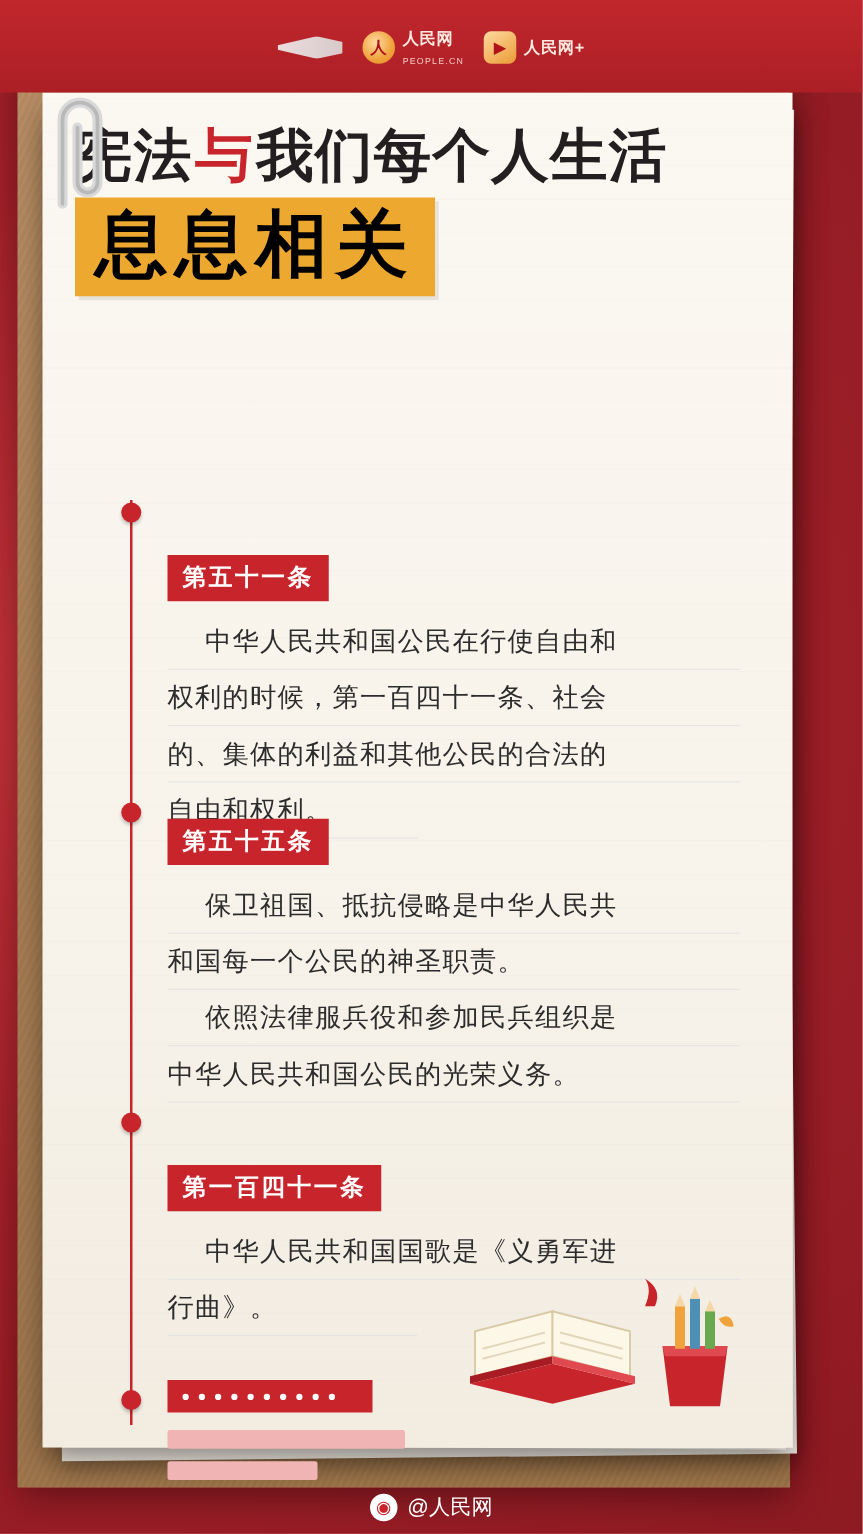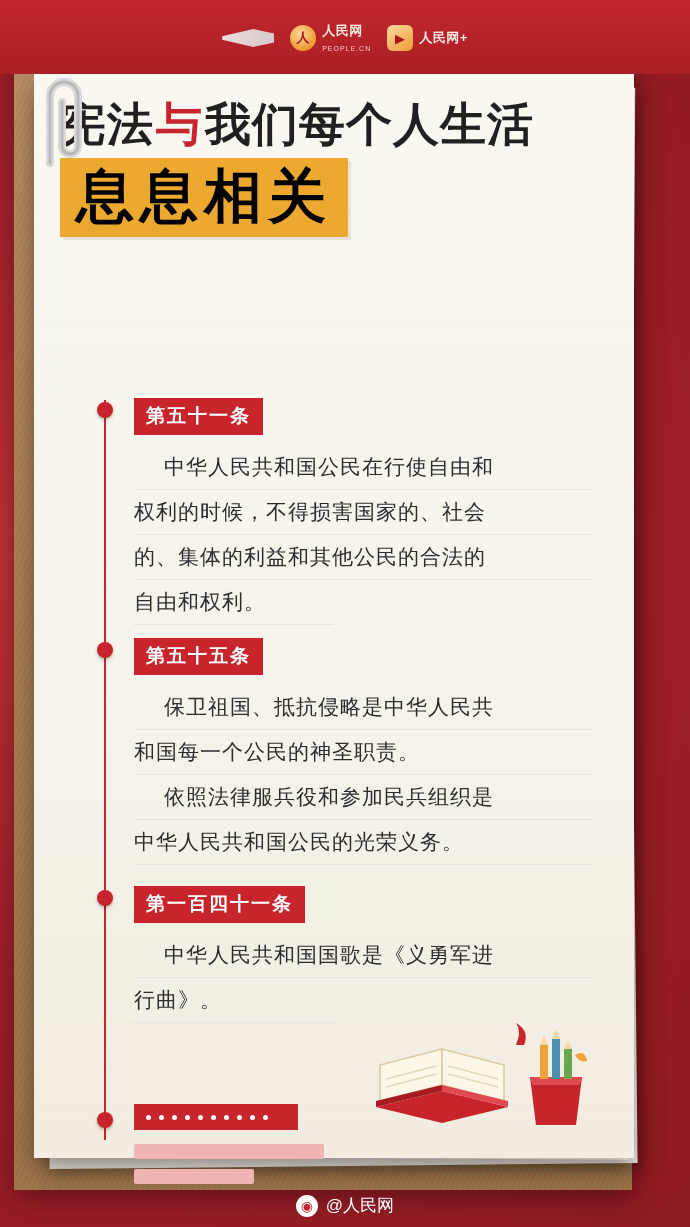--- a/index.html
+++ b/index.html
@@ -120,20 +120,21 @@
     background:#c8242b;box-shadow:0 2px 3px rgba(0,0,0,.25);
   }
 
   
   .article{position:absolute;left:134px;width:458px;}
   .art-tag{
     display:inline-block;background:#c8242b;color:#fff;
     font-size:19px;font-weight:bold;letter-spacing:2px;
     padding:5px 12px 6px 12px;
     font-family:"DejaVu Sans",sans-serif;
+    margin-top:46px;
   }
   .art-body{margin-top:10px;}
   .line{
     font-size:21px;color:#2c2c2c;line-height:44px;
     border-bottom:1px solid #e5e5e5;
     letter-spacing:1px;
     font-family:"DejaVu Sans",sans-serif;
     white-space:nowrap;
   }
   .line.indent{text-indent:30px;}
@@ -210,27 +211,27 @@
 <div class="timeline"></div>
 <div class="dot" style="left:97px;top:402px;"></div>
 <div class="dot" style="left:97px;top:642px;"></div>
 <div class="dot" style="left:97px;top:890px;"></div>
 <div class="dot" style="left:97px;top:1112px;"></div>
 
 <div class="article" style="top:398px;">
   <div class="art-tag">第五十一条</div>
   <div class="art-body">
     <div class="line indent">中华人民共和国公民在行使自由和</div>
-    <div class="line">权利的时候，不得损害国家的、社会</div>
+    <div class="line">权利的时候，第一百四十一条、社会</div>
     <div class="line">的、集体的利益和其他公民的合法的</div>
     <div class="line short">自由和权利。</div>
   </div>
 </div>
 
-<div class="article" style="top:638px;">
+<div class="article" style="top:609px;">
   <div class="art-tag">第五十五条</div>
   <div class="art-body">
     <div class="line indent">保卫祖国、抵抗侵略是中华人民共</div>
     <div class="line">和国每一个公民的神圣职责。</div>
     <div class="line indent">依照法律服兵役和参加民兵组织是</div>
     <div class="line">中华人民共和国公民的光荣义务。</div>
   </div>
 </div>
 
 <div class="article" style="top:886px;">

